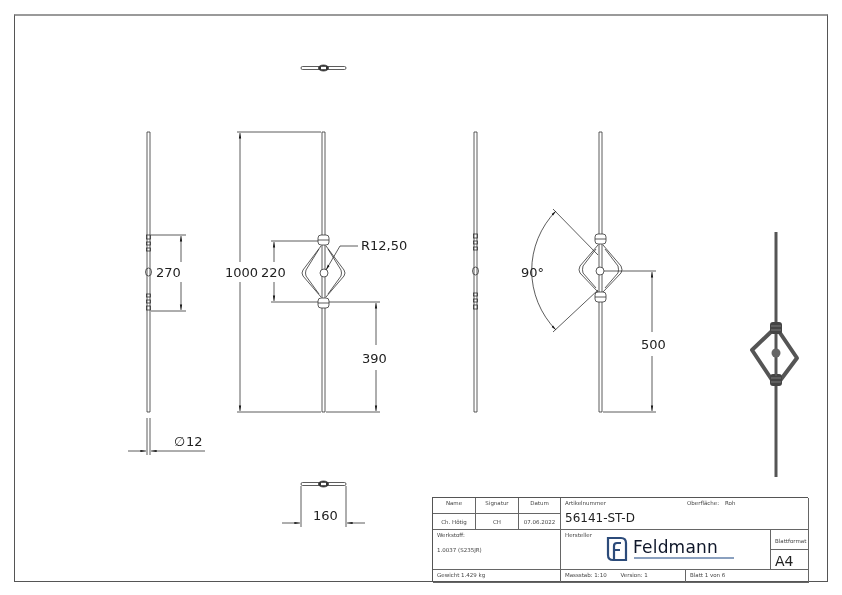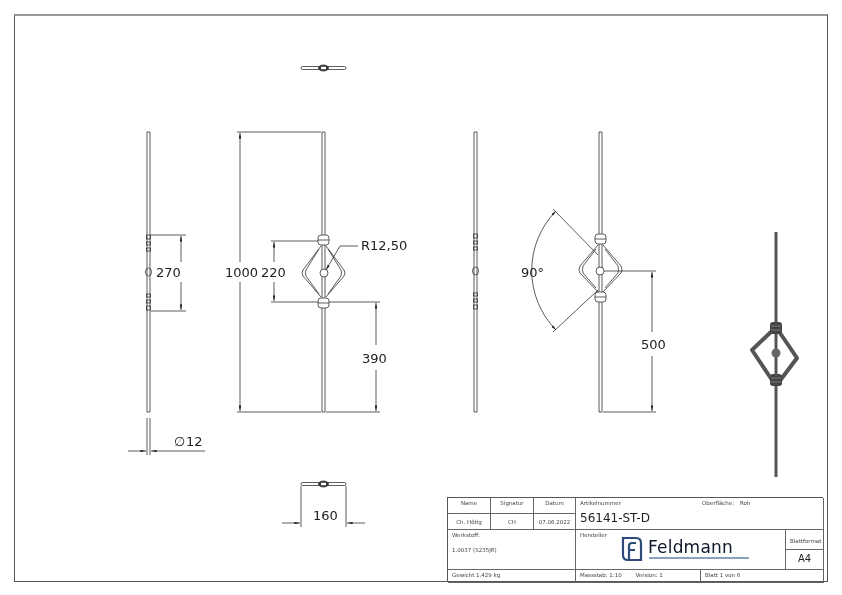--- a/index.html
+++ b/index.html
@@ -2,25 +2,25 @@
 <html><head>
 <meta charset="utf-8">
 <style>
   html, body { margin:0; padding:0; background:#ffffff; }
   body { width:842px; height:595px; position:relative; overflow:hidden; font-family:"DejaVu Sans", sans-serif; color:#1a1a1a; }
   #sheet { position:absolute; left:0; top:0; width:842px; height:595px; }
   .frame { position:absolute; left:14px; top:14px; width:814px; height:568px; border:1px solid #555; border-top:2px solid #9a9a9a; box-sizing:border-box; }
   svg.drawing { position:absolute; left:0; top:0; }
   .dim { font-family:"DejaVu Sans", sans-serif; font-size:13px; fill:#222; }
   
-  .tb { position:absolute; left:447px; top:497px; width:376px; height:85px; border-top:1px solid #555; border-left:1px solid #555; box-sizing:border-box; font-size:5.5px; color:#444; }
+  .tb { position:absolute; left:432px; top:497px; width:376px; height:85px; border-top:1px solid #555; border-left:1px solid #555; box-sizing:border-box; font-size:5.5px; color:#444; }
   .cell { position:absolute; box-sizing:border-box; border-right:1px solid #666; border-bottom:1px solid #666; padding:2px 4px; overflow:hidden; white-space:nowrap; }
   .center { text-align:center; }
   .big { font-size:12px; color:#222; }
-  .a4 { font-size:10px; color:#222; text-align:center; }
+  .a4 { font-size:14px; color:#222; text-align:left; }
   .logo { position:absolute; left:172px; top:41px; width:160px; height:26px; }
   .logo-text { position:absolute; left:28px; top:1px; font-size:17px; color:#0f172a; font-family:"DejaVu Sans", sans-serif; letter-spacing:0.2px; }
   .logo-sub { position:absolute; left:29px; top:21px; width:100px; height:2px; background:#8aa0bf; }
 </style>
 </head>
 <body>
 
 <div id="sheet">
   <div class="frame"></div>
 

